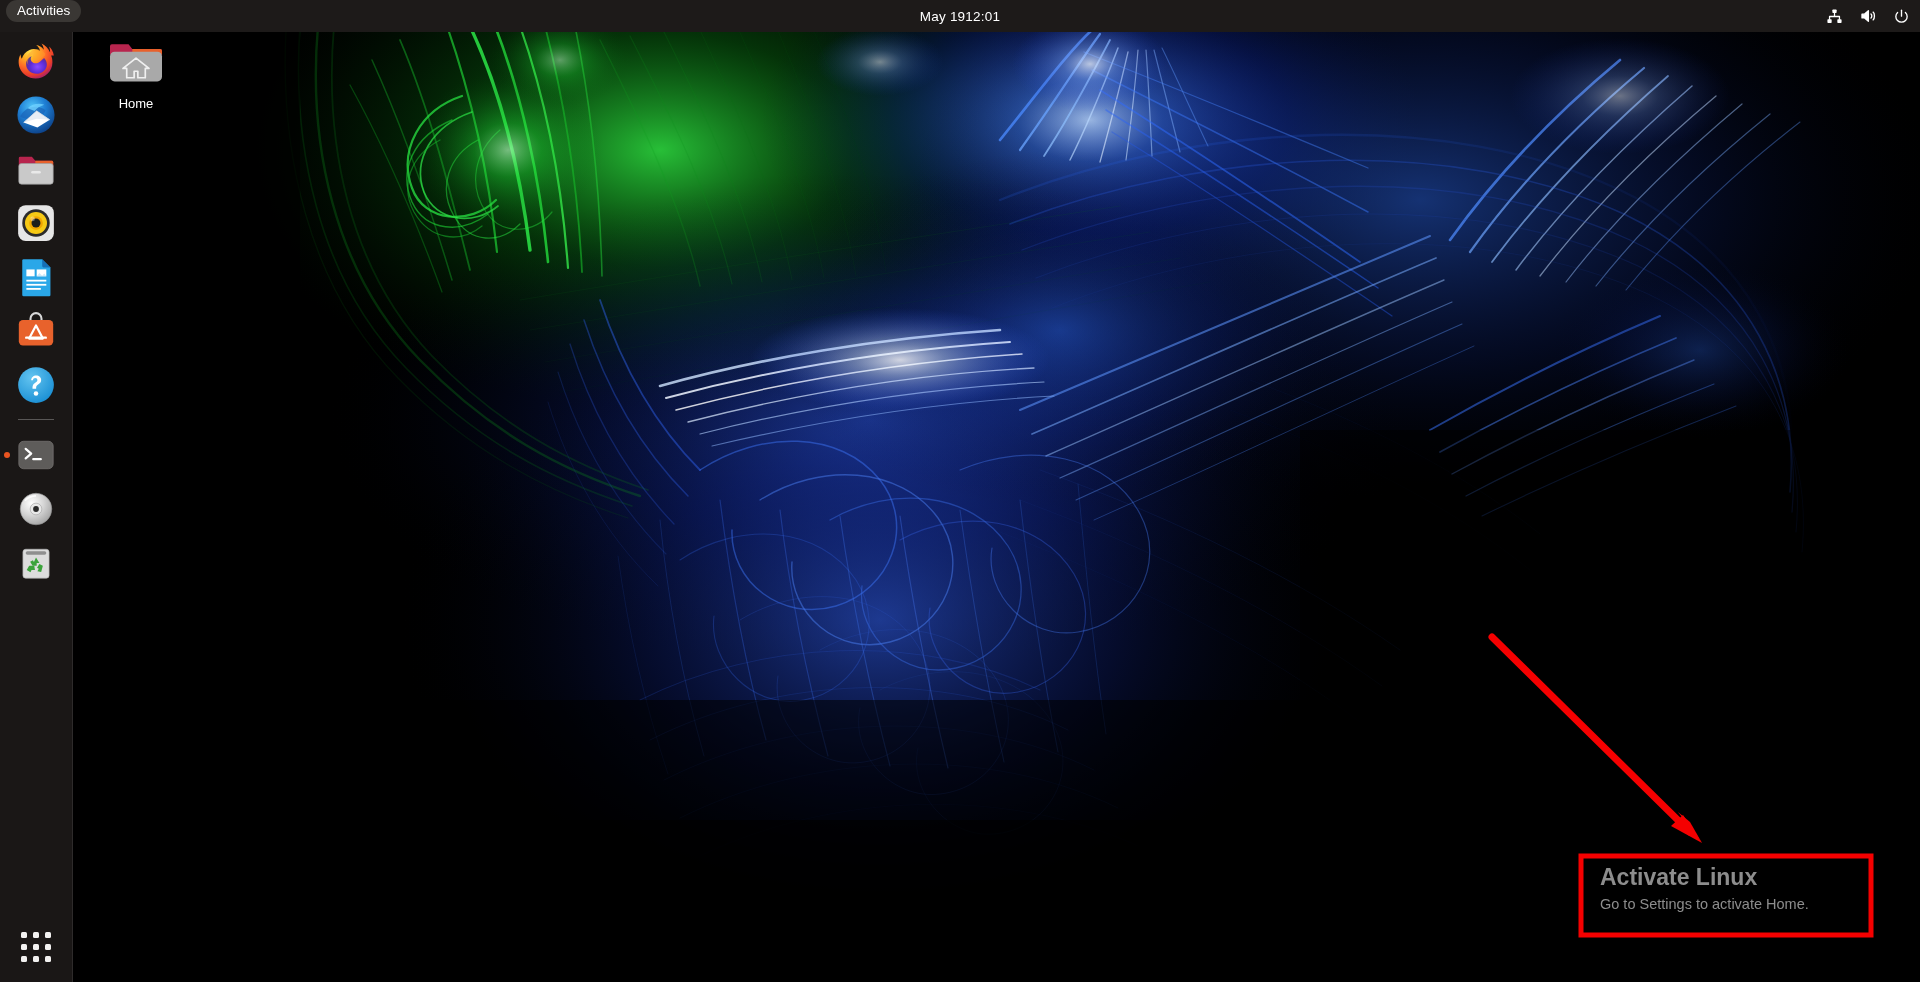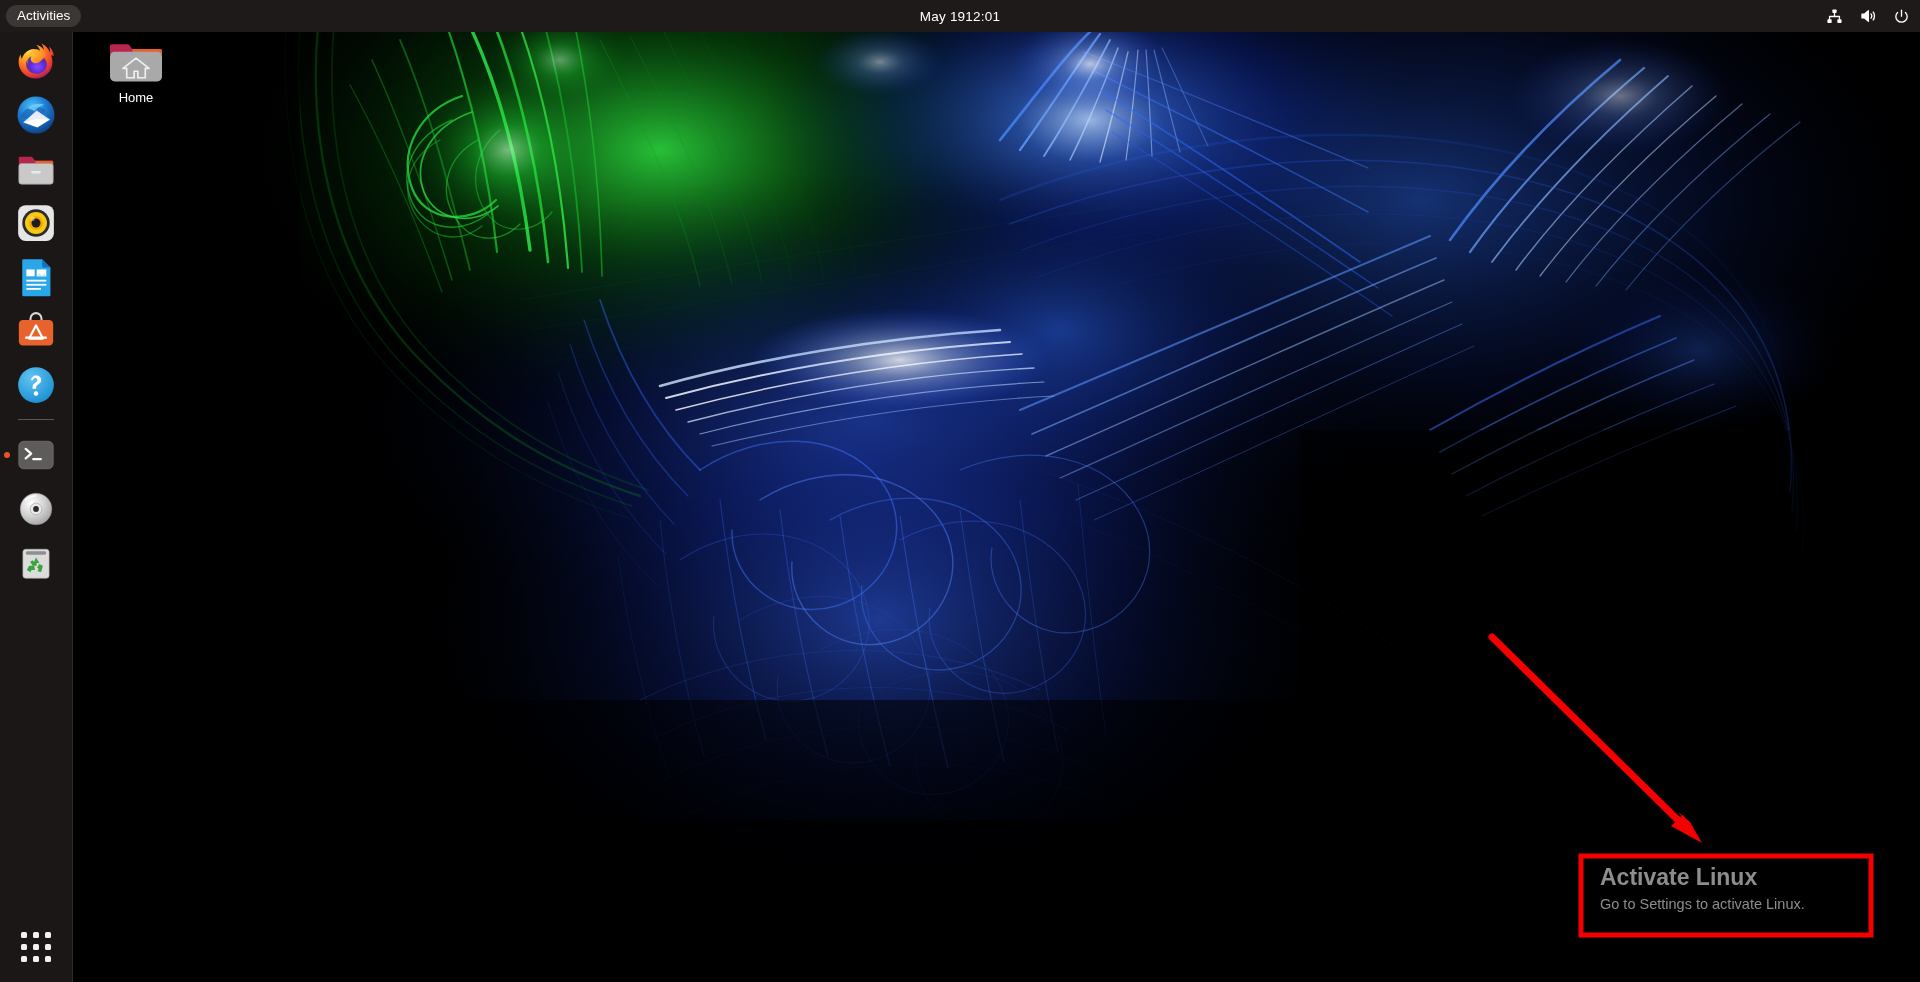--- a/index.html
+++ b/index.html
@@ -12,21 +12,21 @@
   #screen{position:relative;width:1920px;height:982px;overflow:hidden;background:#000;}
 
   
   #wallpaper{position:absolute;left:0;top:0;width:1920px;height:982px;background:#000;overflow:hidden;}
   #wallpaper svg{position:absolute;left:0;top:0;width:1920px;height:982px;display:block;}
 
   
   #topbar{
     position:absolute;left:0;top:0;width:1920px;height:32px;
     background:#1d1a19;
-    display:flex;align-items:center;
+    display:flex;
     z-index:40;
   }
   #activities-btn{
     margin-left:6px;
     height:22px;line-height:22px;
     padding:0 11px;
     border-radius:11px;
     color:#ffffff;font-size:13.5px;
     background:#3a3734;
     cursor:pointer;white-space:nowrap;
@@ -85,21 +85,21 @@
 
   
   #desktop-icons{position:absolute;left:72px;top:32px;z-index:10;}
   #home-icon{
     position:absolute;left:18px;top:3px;
     width:92px;
     display:flex;flex-direction:column;align-items:center;
     cursor:pointer;
   }
   #home-icon .label{
-    margin-top:3px;color:#ffffff;font-size:13px;
+    margin-top:9px;color:#ffffff;font-size:13px;
     text-shadow:0 1px 2px rgba(0,0,0,0.9);
   }
 
   
   #activate-wm{
     position:absolute;left:1600px;top:862px;
     z-index:20;user-select:none;
   }
   #activate-title{
     color:#8d8d8d;font-size:23px;font-weight:700;line-height:30px;
@@ -556,21 +556,21 @@
         <path d="M28 15h30a2 2 0 0 1 2 2v4H28z" fill="#e8612c"></path>
         <rect x="4" y="18" width="56" height="32" rx="5" fill="#a9a9a9"></rect>
         <path d="M32 25l14 11h-4v10h-8v-7h-4v7h-8V36h-4z" fill="none" stroke="#f0f0f0" stroke-width="1.8" stroke-linejoin="round"></path>
       </svg>
       <span class="label">Home</span>
     </div>
   </div>
 
   <div id="activate-wm">
     <div id="activate-title">Activate Linux</div>
-    <div id="activate-sub">Go to Settings to activate Linux.</div>
+    <div id="activate-sub">Go to Settings to activate Home.</div>
   </div>
 
   <svg id="annot" xmlns="http://www.w3.org/2000/svg">
     <g>
       <line x1="1492" y1="637" x2="1690" y2="832" stroke="#f50000" stroke-width="7" stroke-linecap="round"></line>
       <path d="M1702 843 L1671 826 L1683 815 Z" fill="#f50000"></path>
       <path d="M1702 843 L1678 812 L1690 822 Z" fill="#f50000"></path>
     </g>
     <rect x="1581" y="856" width="290" height="79" fill="none" stroke="#f50000" stroke-width="5"></rect>
   </svg>

